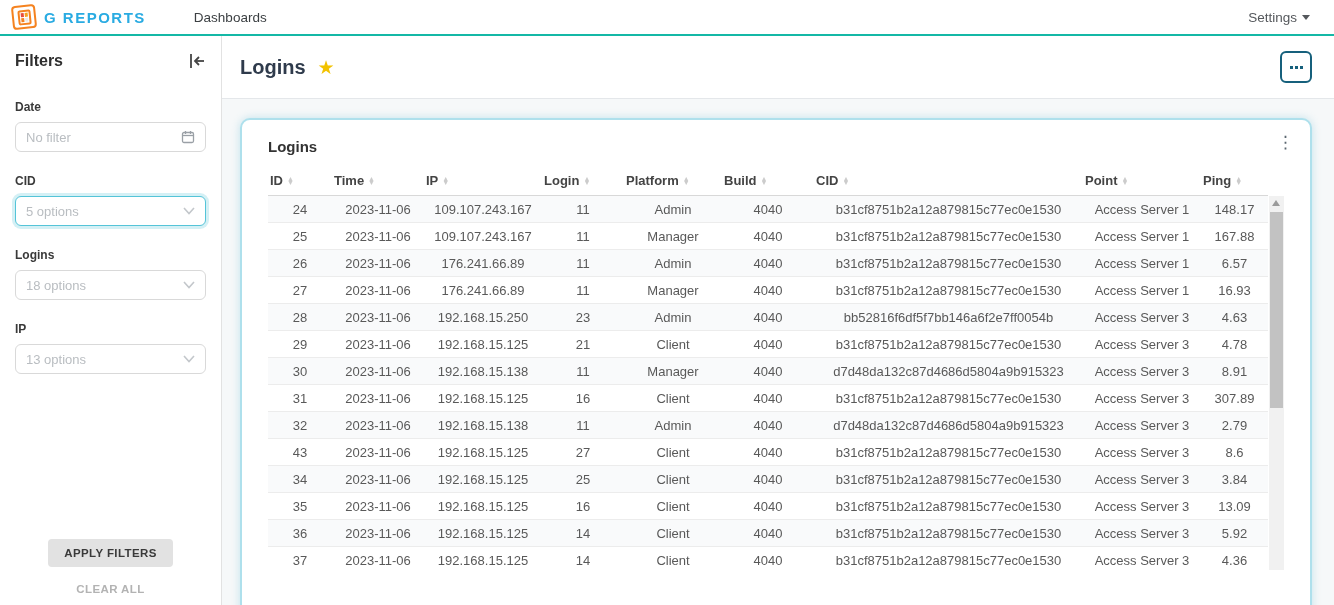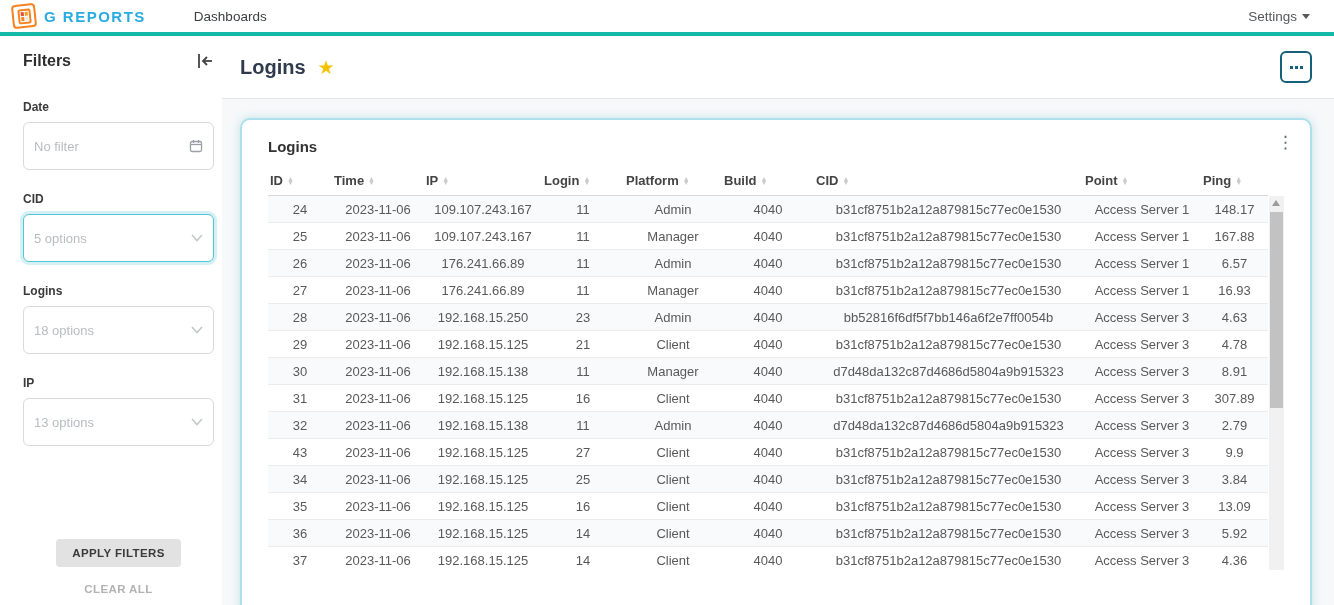--- a/index.html
+++ b/index.html
@@ -1,43 +1,43 @@
 <!DOCTYPE html>
 <html><head>
 <meta charset="utf-8">
 <style>
   * { margin:0; padding:0; box-sizing:border-box; }
   html,body { width:1334px; height:605px; overflow:hidden; background:#fff;
               font-family:"Liberation Sans", sans-serif; }
 
   
   .topbar { position:absolute; top:0; left:0; right:0; height:36px; background:#fff;
-            border-bottom:4px solid #14b8a6; display:flex; align-items:center; padding:0 24px 0 12px; z-index:5;}
+            border-bottom:2px solid #14b8a6; display:flex; align-items:center; padding:0 24px 0 12px; z-index:5;}
   .brand { display:flex; align-items:center; gap:8px; }
   .logo-mark { width:24px; height:24px; border:2px solid #f5821f; border-radius:4px;
                transform:rotate(-6deg); display:flex; align-items:center; justify-content:center; background:#fff; }
   .logo-inner { width:13px; height:15px; border:2px solid #f5821f; border-radius:2px; background:#fff;
                 display:grid; grid-template-columns:1fr 1fr; grid-template-rows:1fr 1fr; gap:1px; padding:1px;}
   .logo-inner i:nth-child(1){background:#e84b3a;} .logo-inner i:nth-child(2){background:#f5a11f;}
   .logo-inner i:nth-child(3){background:#f5821f;} .logo-inner i:nth-child(4){background:#e8e8e8;}
   .brand-text { color:#29abe2; font-weight:bold; font-size:15px; letter-spacing:1.5px; }
   .nav-item { margin-left:48px; font-size:13.5px; color:#3c4043; cursor:pointer; }
   .topbar-right { margin-left:auto; font-size:13.5px; color:#55585c; cursor:pointer; display:flex; align-items:center; gap:5px;}
   .caret-down { width:0; height:0; border-left:4px solid transparent; border-right:4px solid transparent;
                 border-top:5px solid #55585c; display:inline-block; }
 
   
-  .sidebar { position:absolute; top:36px; left:8px; width:222px; bottom:0; background:#fff;
+  .sidebar { position:absolute; top:36px; left:0; width:222px; bottom:0; background:#fff;
              border-right:1px solid #e2e2e2; padding:16px 15px 0 15px; }
   .sidebar-head { display:flex; align-items:center; justify-content:space-between; margin-bottom:30px; }
   .sidebar-title { font-size:16px; font-weight:bold; color:#2f2f2f; }
   .collapse-btn { cursor:pointer; color:#444; display:flex; align-items:center; }
   .filter-group { margin-bottom:22px; }
   .filter-label { font-size:12px; font-weight:bold; color:#3a3a3a; margin-bottom:8px; }
-  .filter-input { position:relative; height:48px; border:1px solid #d9d9d9; border-radius:6px;
+  .filter-input { position:relative; height:30px; border:1px solid #d9d9d9; border-radius:6px;
                   background:#fff; display:flex; align-items:center; padding:0 10px; cursor:pointer; }
   .filter-input.focused { border:1px solid #55c4d8; box-shadow:0 0 0 3px rgba(85,196,216,.25); }
   .placeholder { color:#b9bdc1; font-size:13px; flex:1; white-space:nowrap; overflow:hidden; }
   .input-icon { color:#9aa0a6; display:flex; align-items:center; }
   .sidebar-actions { position:absolute; left:0; right:0; bottom:10px; text-align:center; }
   .apply-btn { display:inline-block; background:#e2e2e2; color:#3a3a3a; font-size:11.5px; font-weight:bold;
                letter-spacing:.4px; padding:8px 16px; border:none; border-radius:4px; cursor:pointer; }
   .clear-btn { margin-top:16px; font-size:11.5px; font-weight:bold; letter-spacing:.4px;
                color:#b3b3b3; cursor:pointer; }
 
@@ -362,21 +362,21 @@
               </div>
               <div class="trow">
                 <div>43</div>
                 <div>2023-11-06</div>
                 <div>192.168.15.125</div>
                 <div>27</div>
                 <div>Client</div>
                 <div>4040</div>
                 <div>b31cf8751b2a12a879815c77ec0e1530</div>
                 <div>Access Server 3</div>
-                <div>9.9</div>
+                <div>8.6</div>
               </div>
               <div class="trow">
                 <div>34</div>
                 <div>2023-11-06</div>
                 <div>192.168.15.125</div>
                 <div>25</div>
                 <div>Client</div>
                 <div>4040</div>
                 <div>b31cf8751b2a12a879815c77ec0e1530</div>
                 <div>Access Server 3</div>

